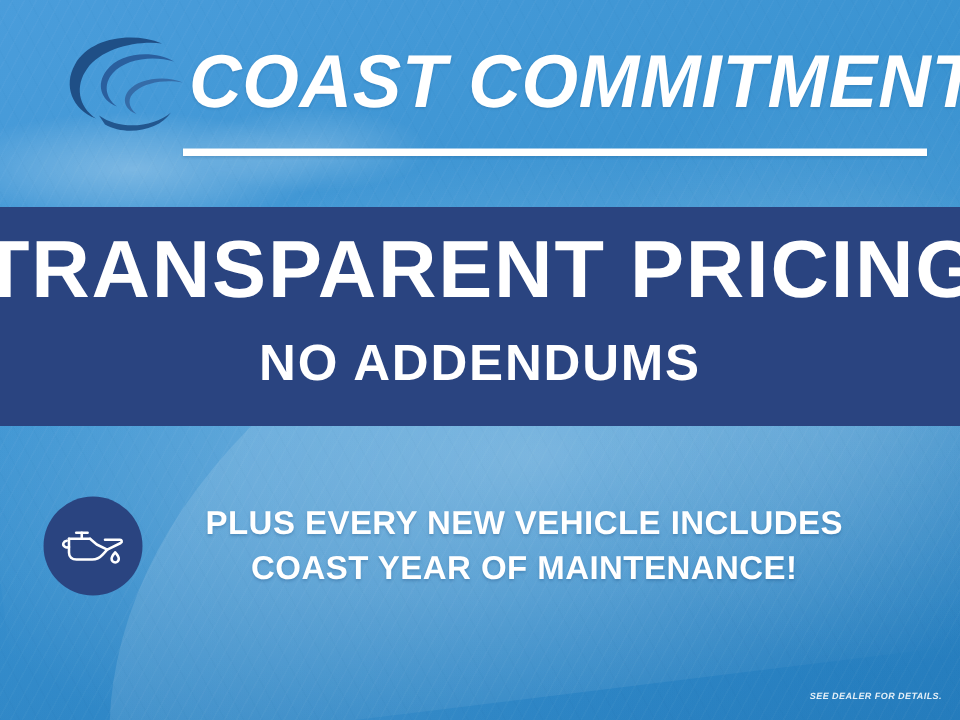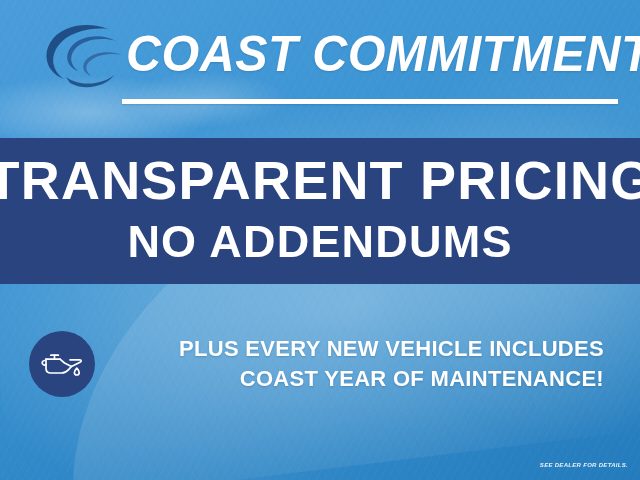--- a/index.html
+++ b/index.html
@@ -171,21 +171,21 @@
   }
   .band-line {
     color: #ffffff;
     font-family: "Liberation Sans", sans-serif;
     font-weight: bold;
     font-size: 54px;
     line-height: 62px;
     letter-spacing: 1.2px;
     white-space: nowrap;
   }
-  .band-line-2 { font-size: 45px; }
+  .band-line-2 { font-size: 34px; }
 
   
   .promo {
     position: absolute;
     left: 0;
     top: 320px;
     width: 640px;
     height: 88px;
     display: flex;
     align-items: center;
@@ -198,21 +198,21 @@
     border-radius: 50%;
     background: #2a4480;
     display: flex;
     align-items: center;
     justify-content: center;
   }
   .promo-icon svg { display: block; width: 44px; height: 30px; }
 
   .promo-text {
     flex: 1 1 auto;
-    text-align: right;
+    text-align: center;
     padding-right: 36px;
   }
   .promo-line {
     color: #ffffff;
     font-family: "Liberation Sans", sans-serif;
     font-weight: bold;
     font-size: 22px;
     line-height: 30px;
     letter-spacing: 0.3px;
     white-space: nowrap;

